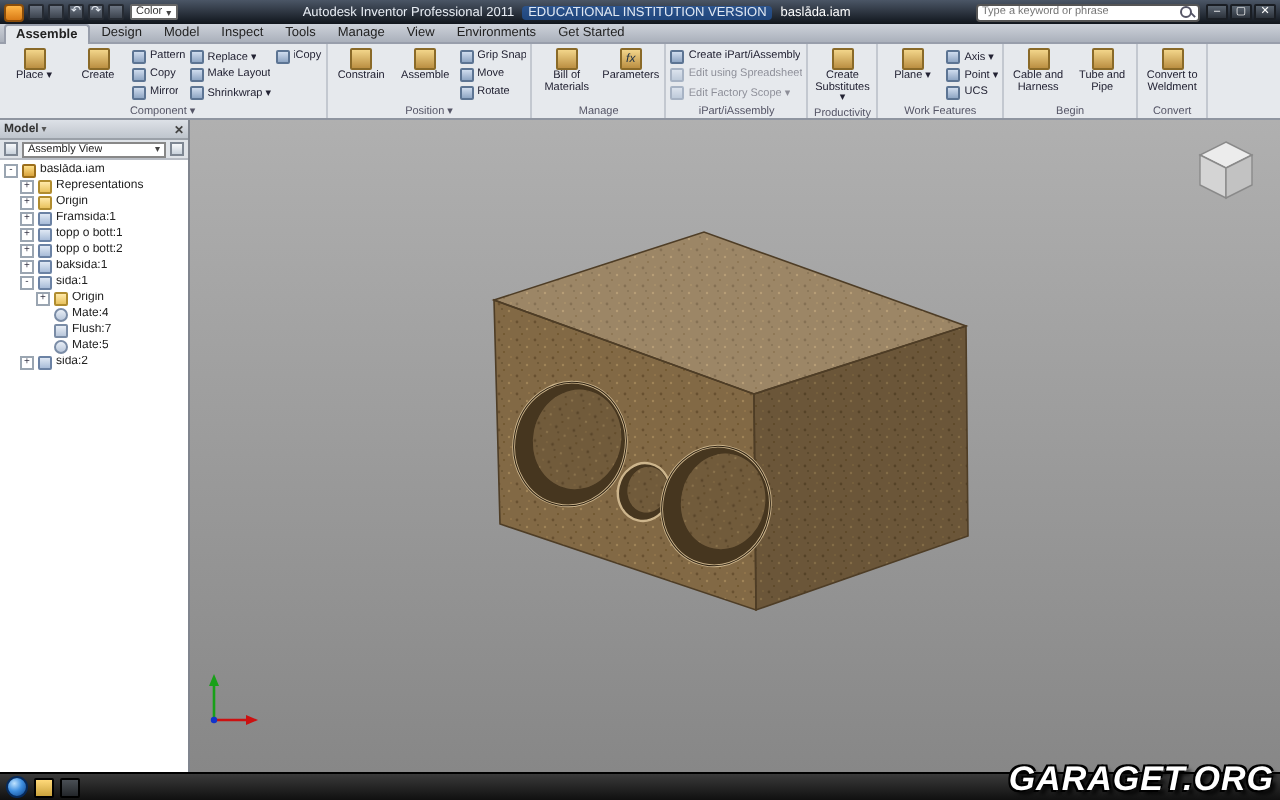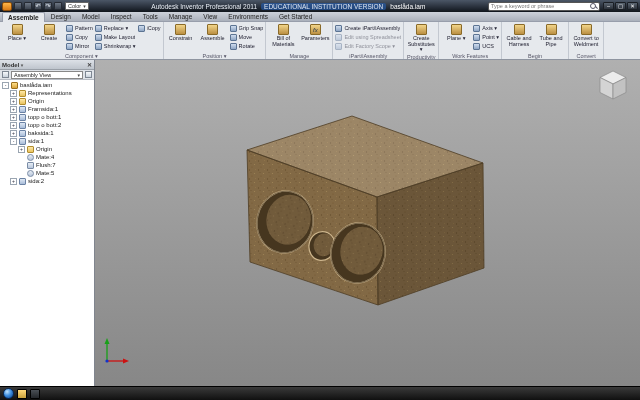--- a/index.html
+++ b/index.html
@@ -445,13 +445,14 @@
   </div>
 
   <div class="taskbar" data-name="taskbar">
     <div class="orb" data-name="start-button"></div>
     <div class="tbitems" data-name="taskbar-items">
         <div class="tbicon" data-name="windows-explorer-taskbar-item"></div>
         <div class="tbicon" data-name="autodesk-inventor-taskbar-item"></div>
       </div>
   </div>
 
+  <div class="watermark" data-name="watermark">GARAGET.ORG</div>
 </div>
 
 </body></html>

